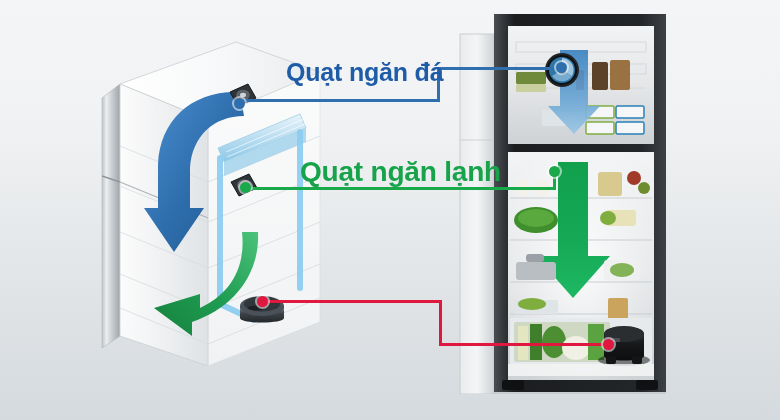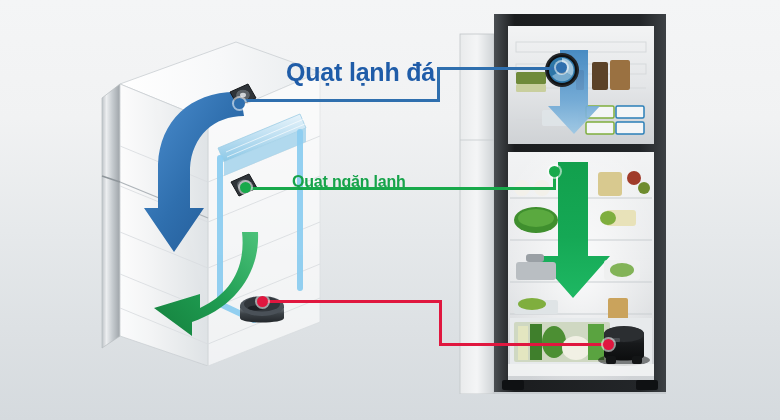--- a/index.html
+++ b/index.html
@@ -13,21 +13,21 @@
     background:linear-gradient(180deg,#f4f5f6 0%,#f1f2f3 28%,#e6e9eb 55%,#dde1e4 78%,#d5dade 100%);
   }
   .abs{position:absolute;}
 
   
   .label{
     position:absolute;white-space:nowrap;font-weight:600;
     letter-spacing:-.2px;line-height:1;
   }
   #label-freezer-fan{left:286px;top:60px;font-size:25px;color:#1f5ca8;}
-  #label-fridge-fan{left:292px;top:158px;font-size:16px;color:#16a34a;margin-top:16px;}
+  #label-fridge-fan{left:300px;top:158px;font-size:28px;color:#16a34a;}
   #label-compressor{left:290px;top:274px;font-size:24px;color:#d6123b;}
 
   
   .lineh,.linev{position:absolute;}
   .lineh{height:3px;}
   .linev{width:3px;}
   .dot{position:absolute;width:11px;height:11px;border-radius:50%;}
   .dot.ring{box-shadow:0 0 0 2px rgba(255,255,255,.55);}
 
   
@@ -293,16 +293,16 @@
   <div class="linev c-green abs" style="left: 553px; top: 170px; height: 20px; background: rgb(24, 169, 75);"></div>
   <div class="dot ring c-green abs" style="left: 240px; top: 182px; background: rgb(24, 169, 75);"></div>
   <div class="dot ring c-green abs" style="left: 549px; top: 166px; background: rgb(24, 169, 75);"></div>
 
   <div class="lineh c-red abs" style="left: 262px; top: 300px; width: 180px; background: rgb(224, 23, 63);"></div>
   <div class="linev c-red abs" style="left: 439px; top: 300px; height: 46px; background: rgb(224, 23, 63);"></div>
   <div class="lineh c-red abs" style="left: 439px; top: 343px; width: 172px; background: rgb(224, 23, 63);"></div>
   <div class="dot ring c-red abs" style="left: 257px; top: 296px; background: rgb(224, 23, 63);"></div>
   <div class="dot ring c-red abs" style="left: 603px; top: 339px; background: rgb(224, 23, 63);"></div>
 
-  <div class="label" id="label-freezer-fan" style="color: rgb(31, 92, 168);">Quạt lạnh đá</div>
+  <div class="label" id="label-freezer-fan" style="color: rgb(31, 92, 168);">Quạt ngăn đá</div>
   <div class="label" id="label-fridge-fan" style="color: rgb(22, 163, 74);">Quạt ngăn lạnh</div>
 
 </div>
 
 </body></html>

